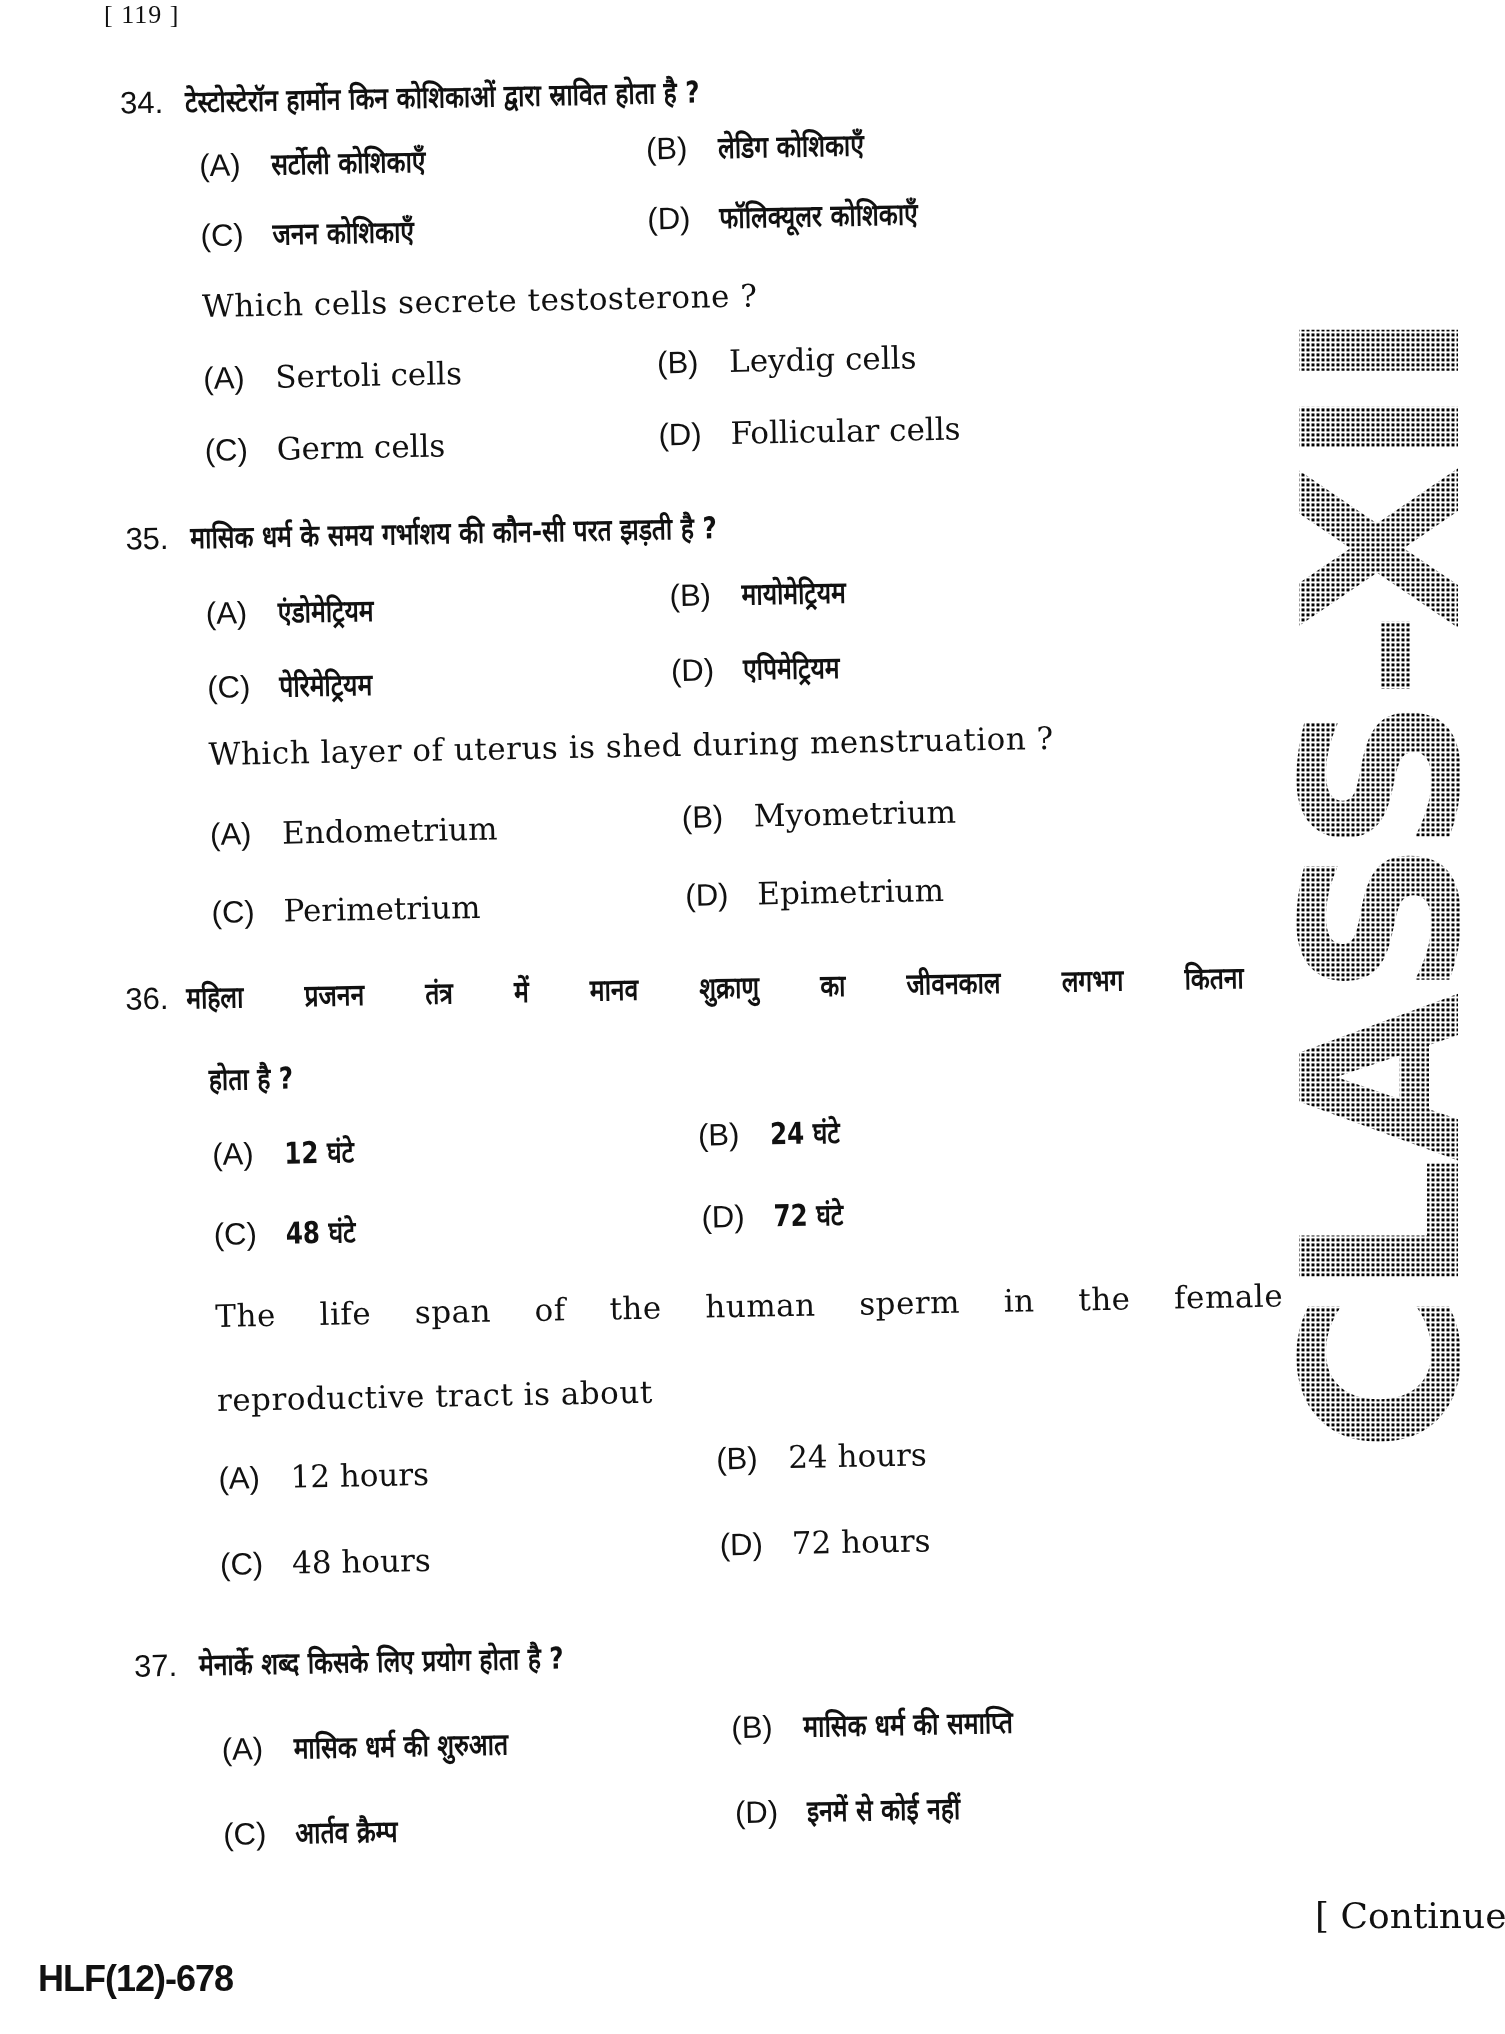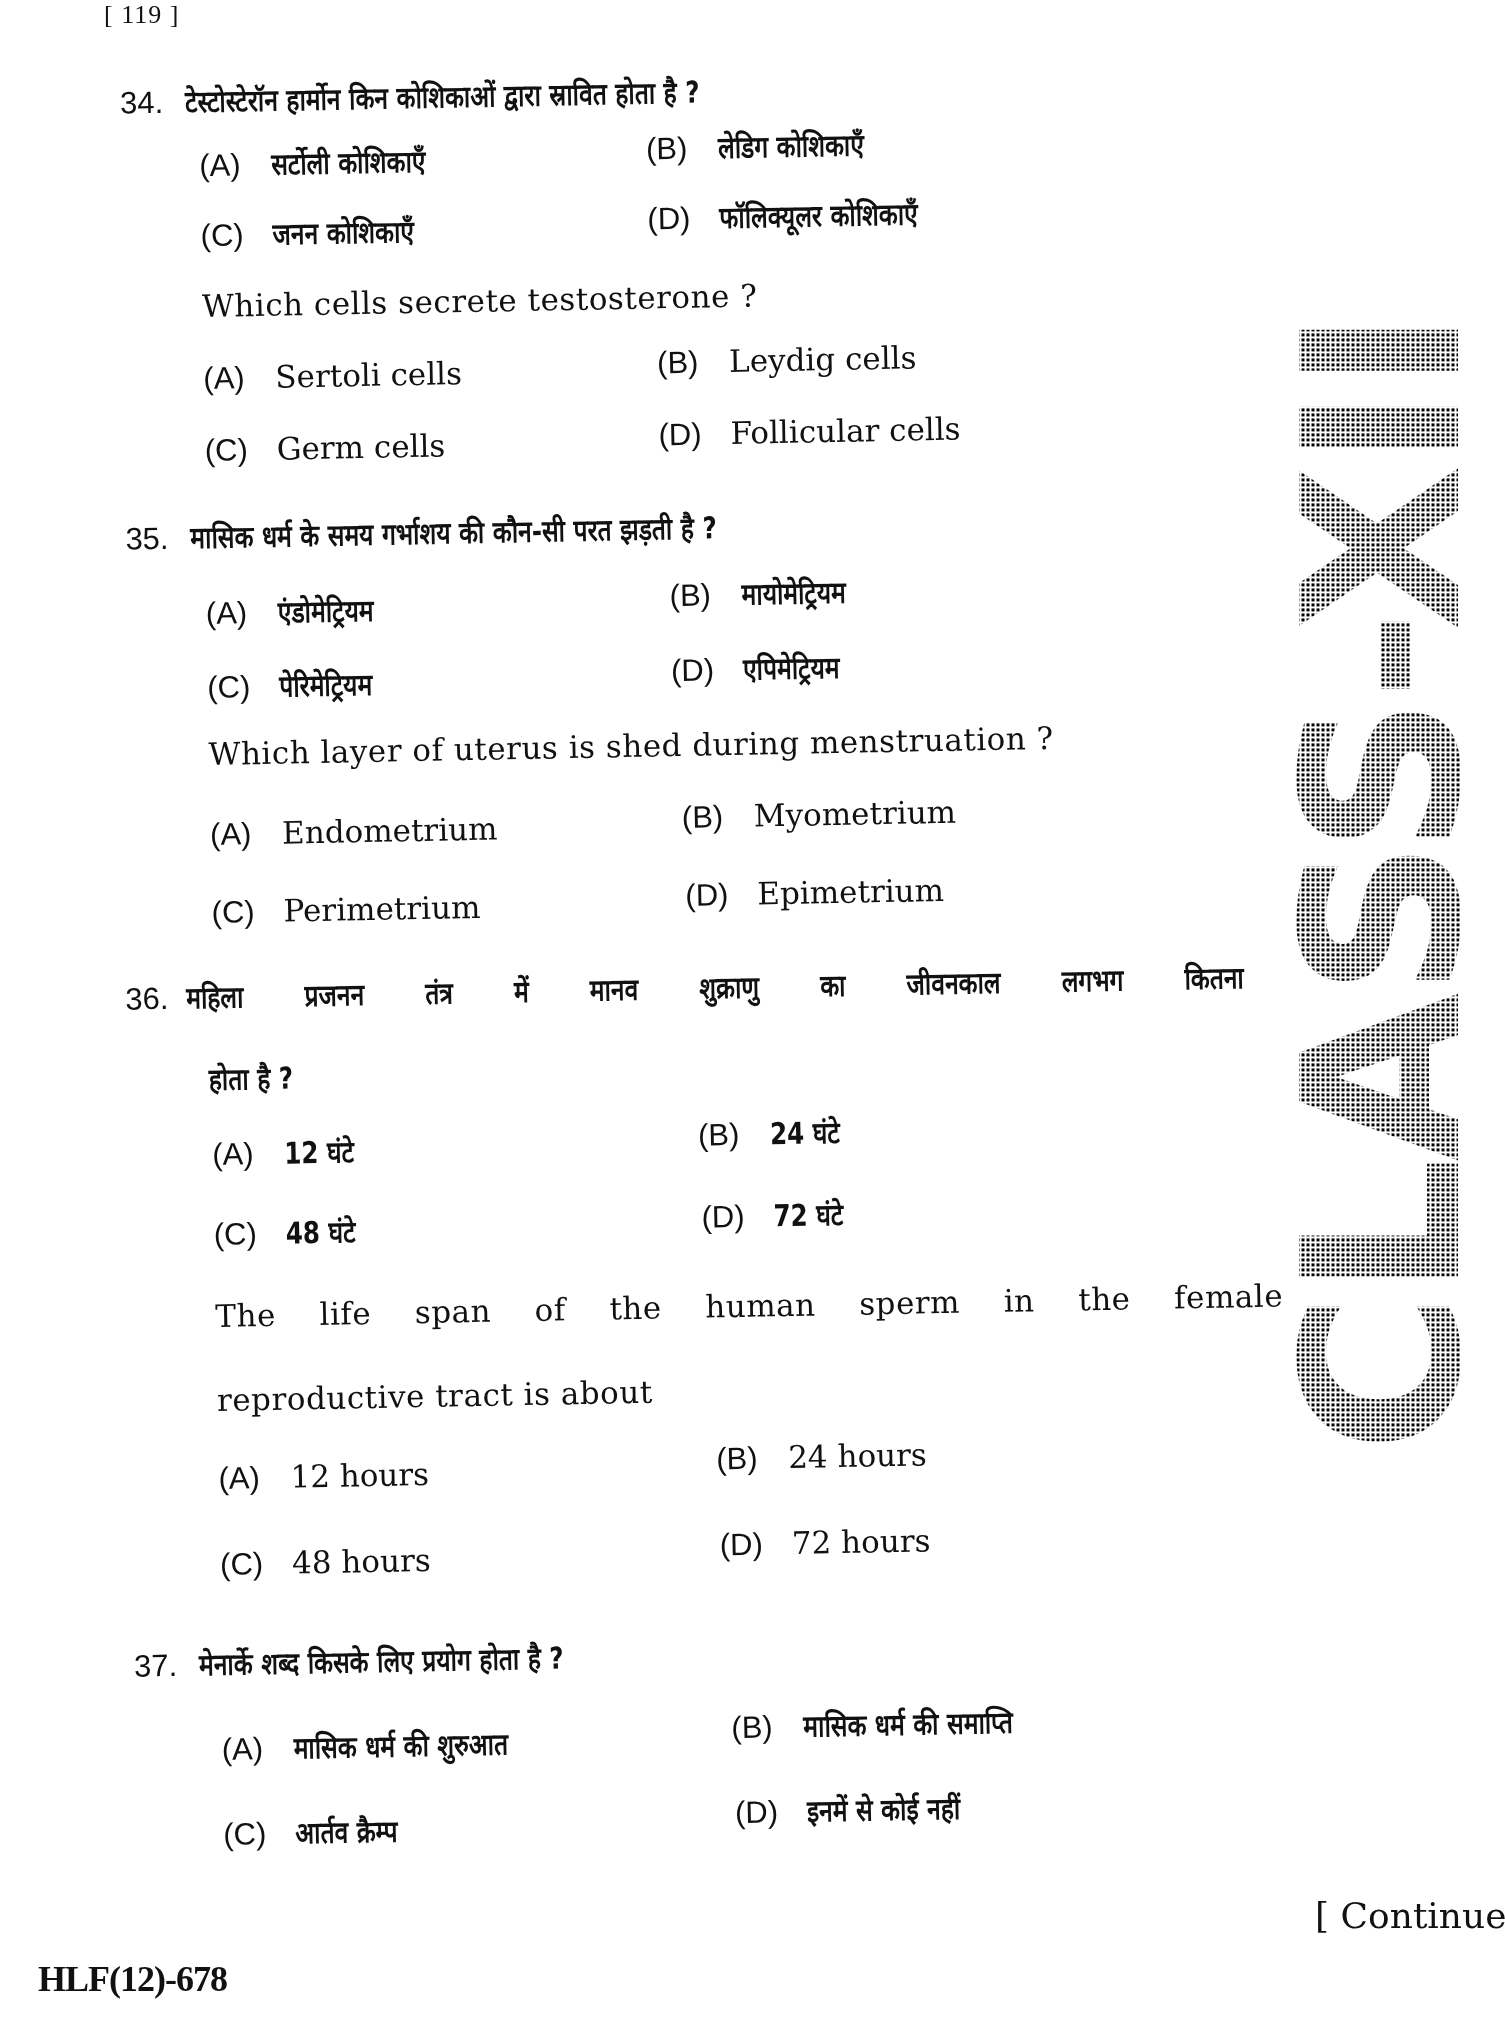--- a/index.html
+++ b/index.html
@@ -22,21 +22,21 @@
     position:absolute; left:50%; top:50%;
     transform: translate(-50%,-50%) rotate(-90deg);
     font-family:"DejaVu Sans", sans-serif; font-weight:bold; font-size:218px; letter-spacing:-4px;
     color:#2a2a2a; white-space:nowrap;
     background-image: radial-gradient(circle, #000 45%, transparent 55%);
     background-size:5px 5px;
     -webkit-background-clip:text; background-clip:text; -webkit-text-fill-color:transparent;
   }
 
   #continue { position:absolute; left:1315px; top:1895px; font-family:"DejaVu Serif", serif; font-size:36px; white-space:nowrap; }
-  #footer-code { position:absolute; left:38px; top:1958px; font-family:Liberation Serif, serif; font-weight:bold; font-size:36px; letter-spacing:-1px; }
+  #footer-code { position:absolute; left:38px; top:1958px; font-family:Liberation Sans, sans-serif; font-weight:bold; font-size:36px; letter-spacing:-1px; }
 </style>
 </head>
 <body>
 
 <div id="page-number">[ 119 ]</div>
 
 <div id="content">
 
   <div>
     <div class="line" style="left:120px; top:82px;">

